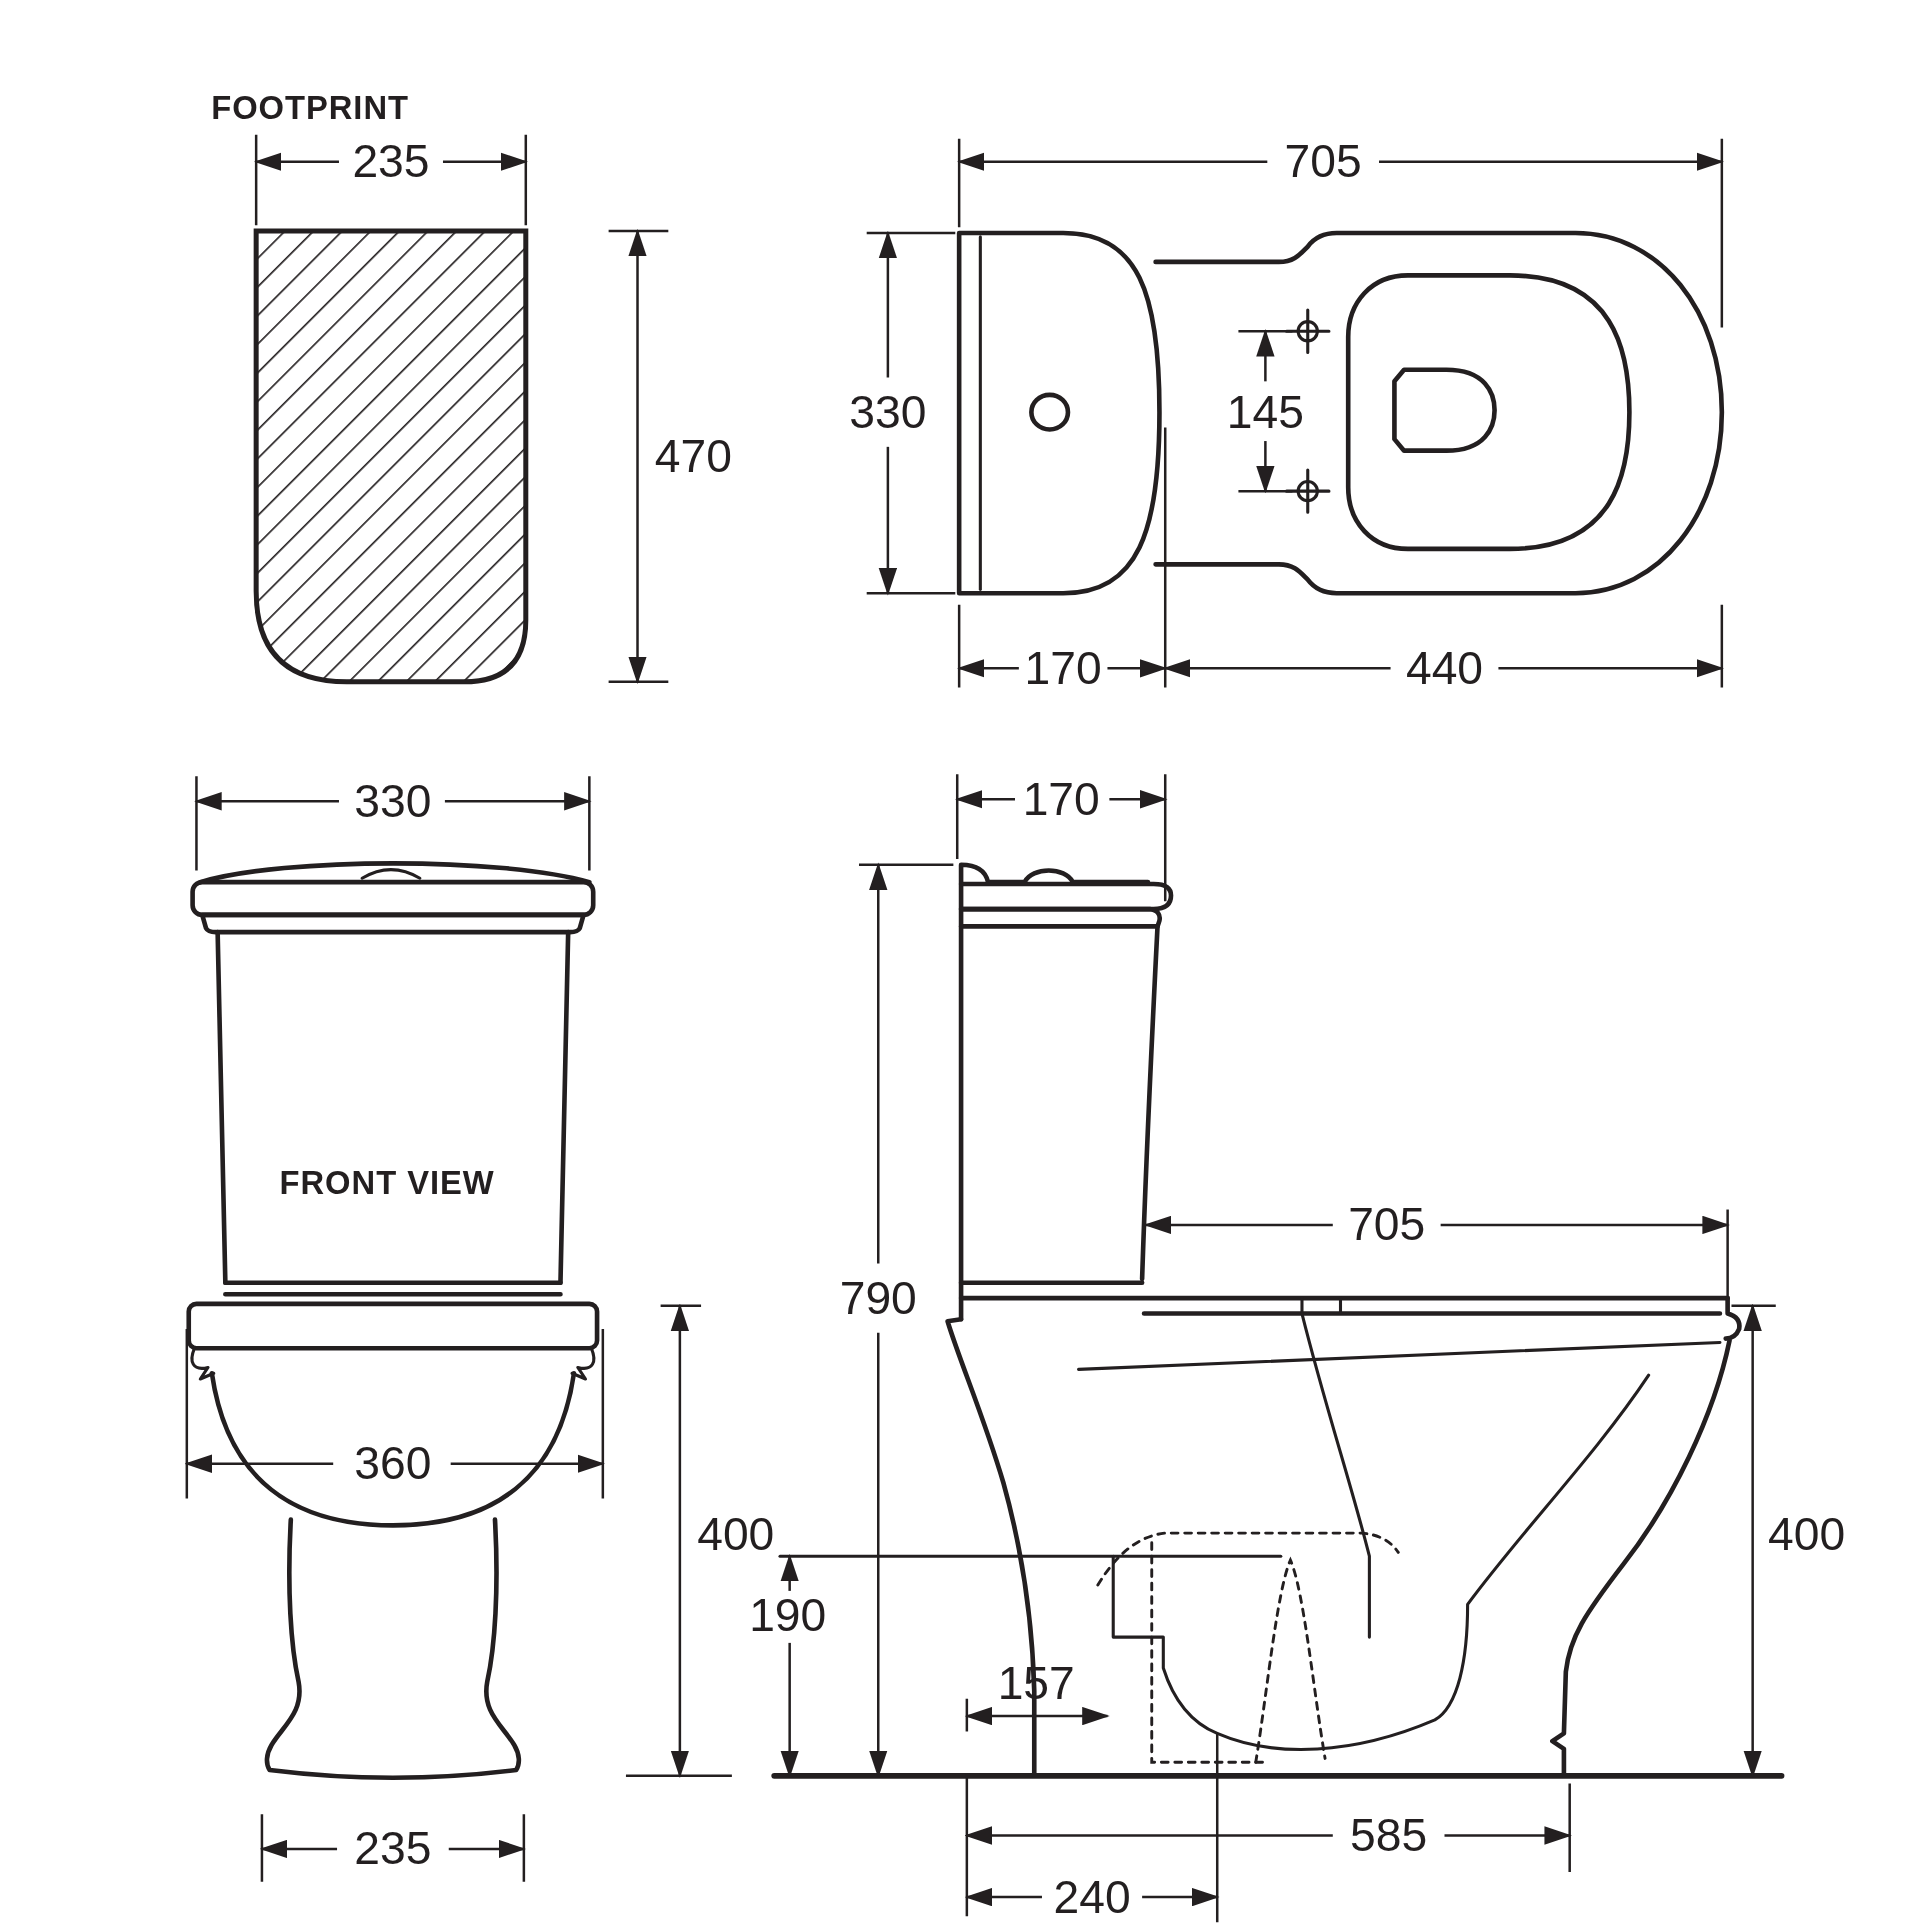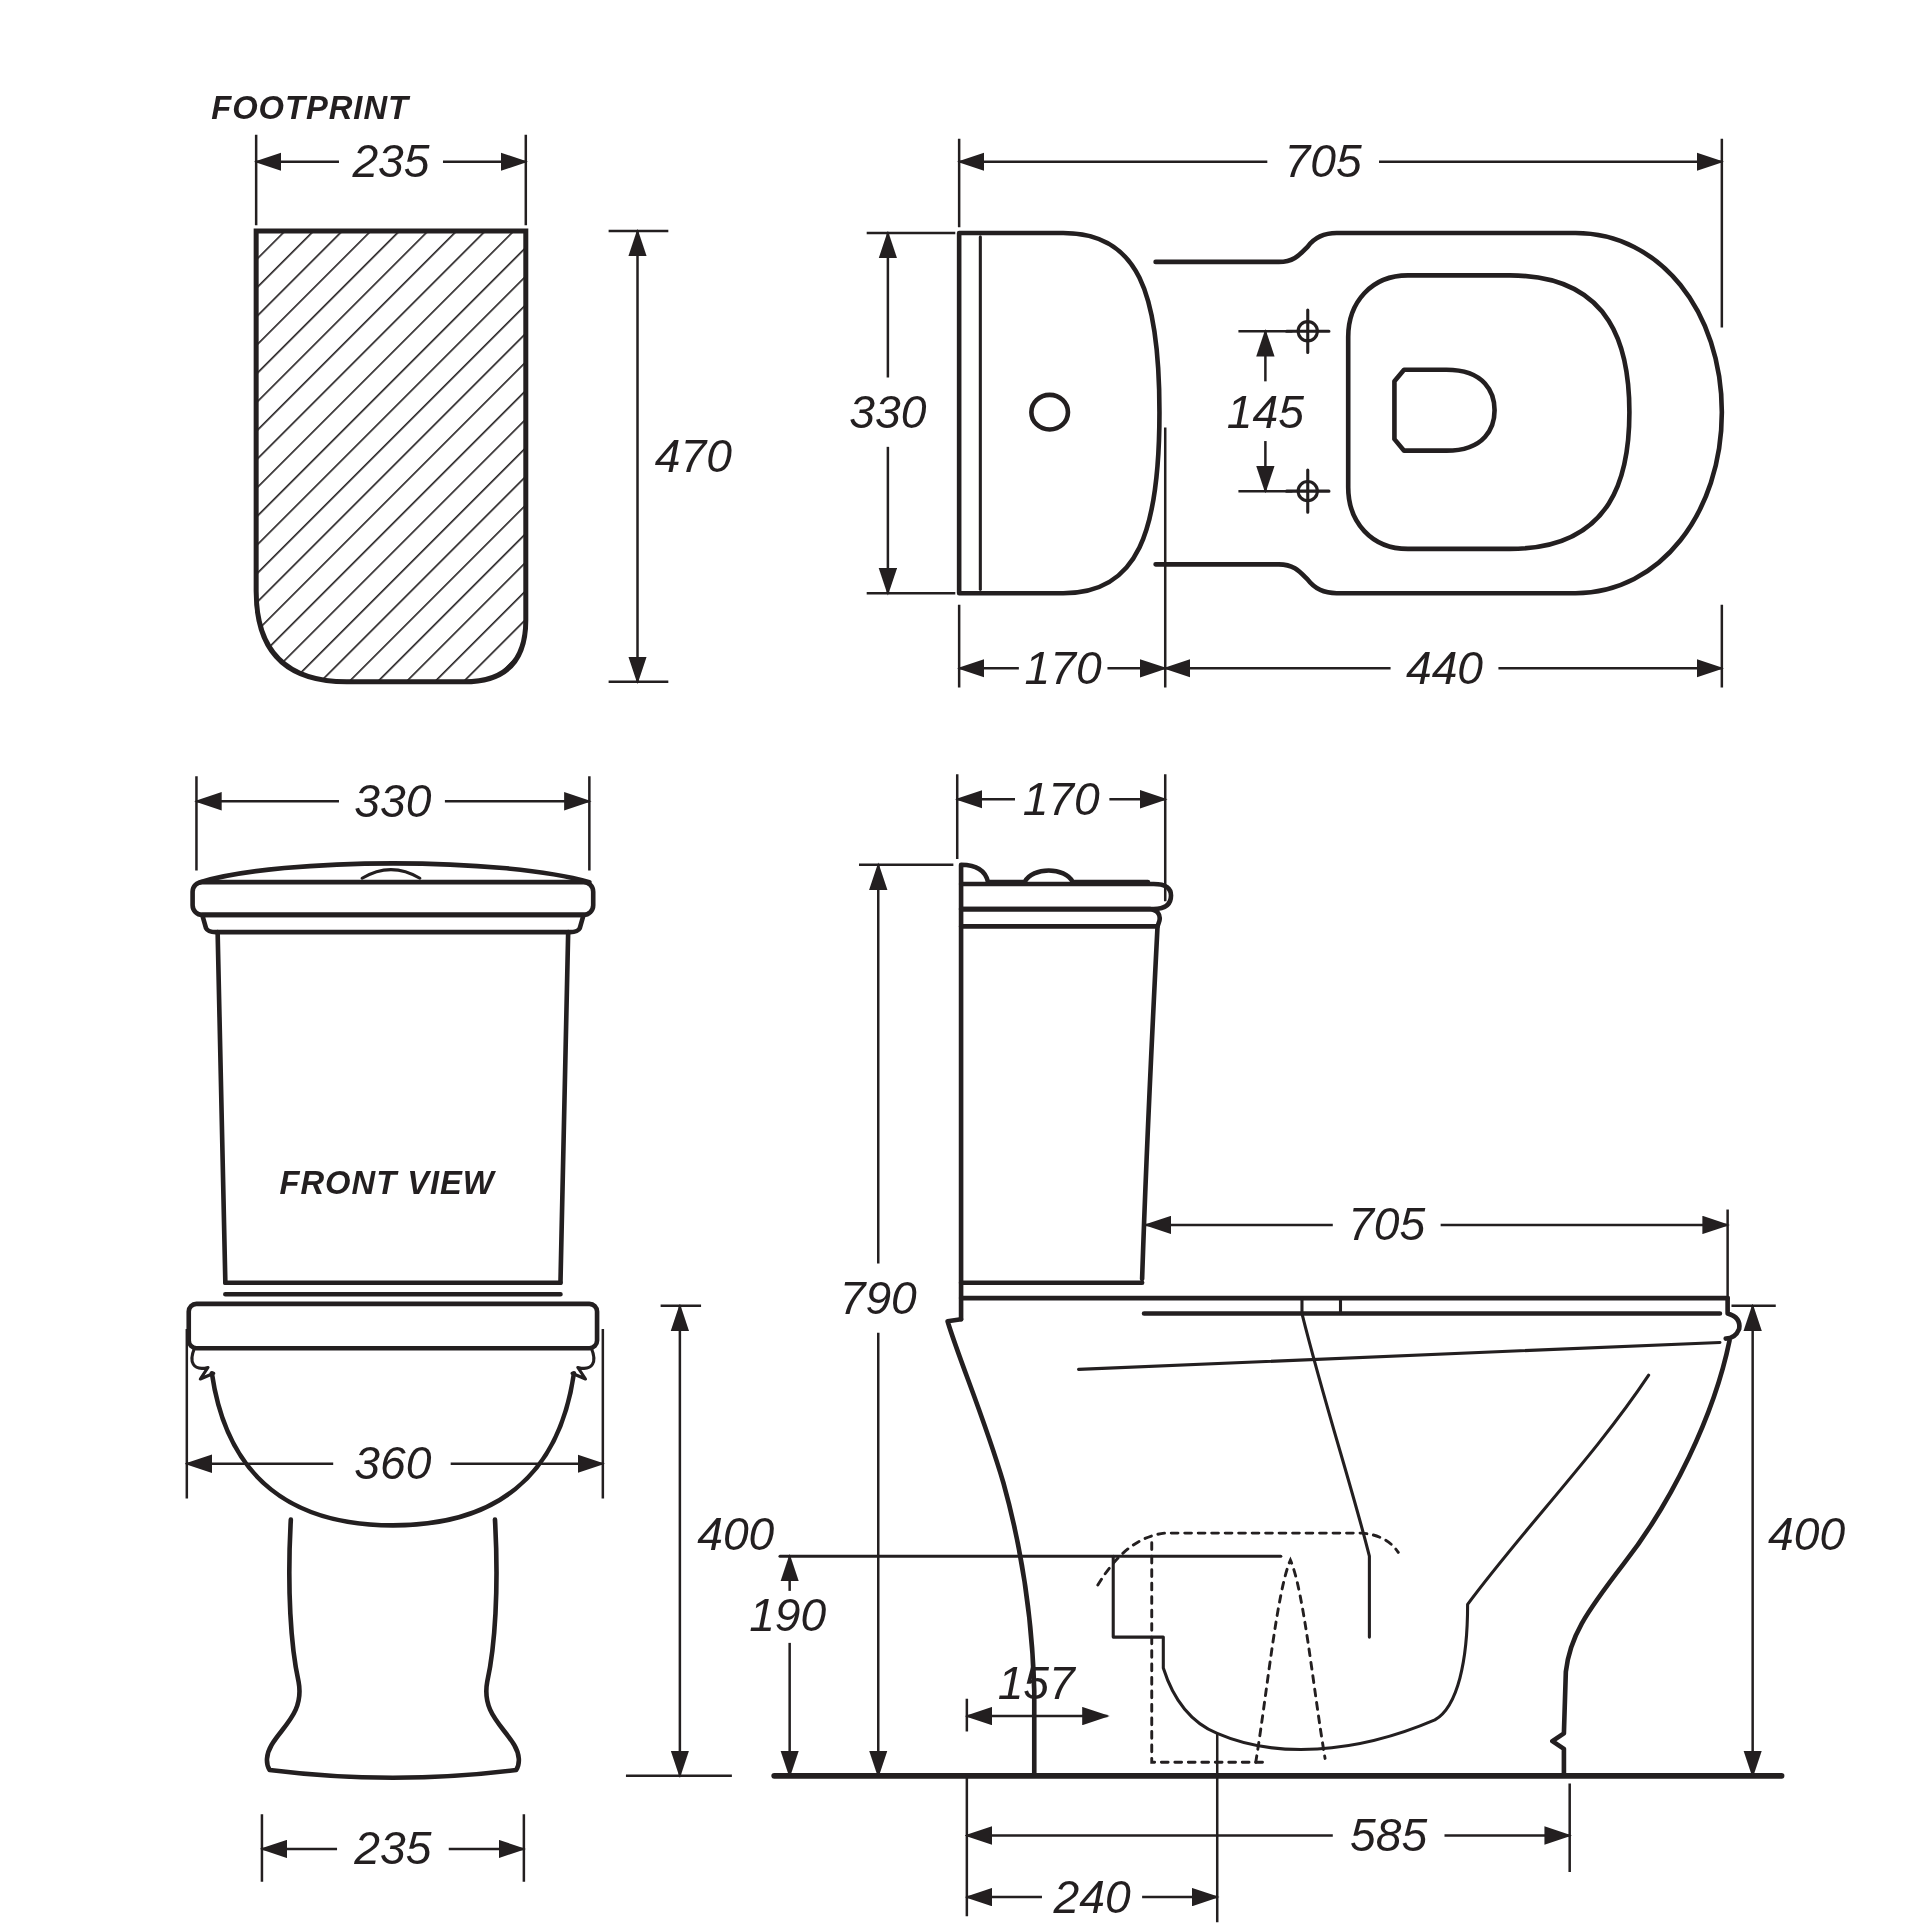--- a/index.html
+++ b/index.html
@@ -1,16 +1,16 @@
 <!DOCTYPE html>
 <html style="font-size:7.7px"><head>
 <meta charset="utf-8">
 <style>
   html,body{margin:0;padding:0;background:#ffffff;}
-  .stage{width:100vmin;height:100vmin;margin:0 auto;display:block;font-style:italic;}
+  .stage{width:100vmin;height:100vmin;margin:0 auto;display:block;}
   svg{display:block;width:100%;height:100%;background:#fff;}
   text{font-family:"Liberation Sans","DejaVu Sans",sans-serif;fill:#231f20;}
   .dimtxt{font-size:24px;}
   .viewlbl{font-size:17px;font-weight:bold;letter-spacing:.5px;}
   .o{stroke:#231f20;stroke-width:2.4;fill:none;stroke-linecap:round;stroke-linejoin:round;}
   .o2{stroke:#231f20;stroke-width:1.6;fill:none;stroke-linecap:round;stroke-linejoin:round;}
   .d{stroke:#231f20;stroke-width:1.3;fill:none;stroke-linecap:butt;}
   .dash{stroke:#231f20;stroke-width:1.5;fill:none;stroke-dasharray:3.5 3.5;stroke-linecap:round;}
   .floor{stroke:#231f20;stroke-width:3;fill:none;stroke-linecap:round;}
 </style>

